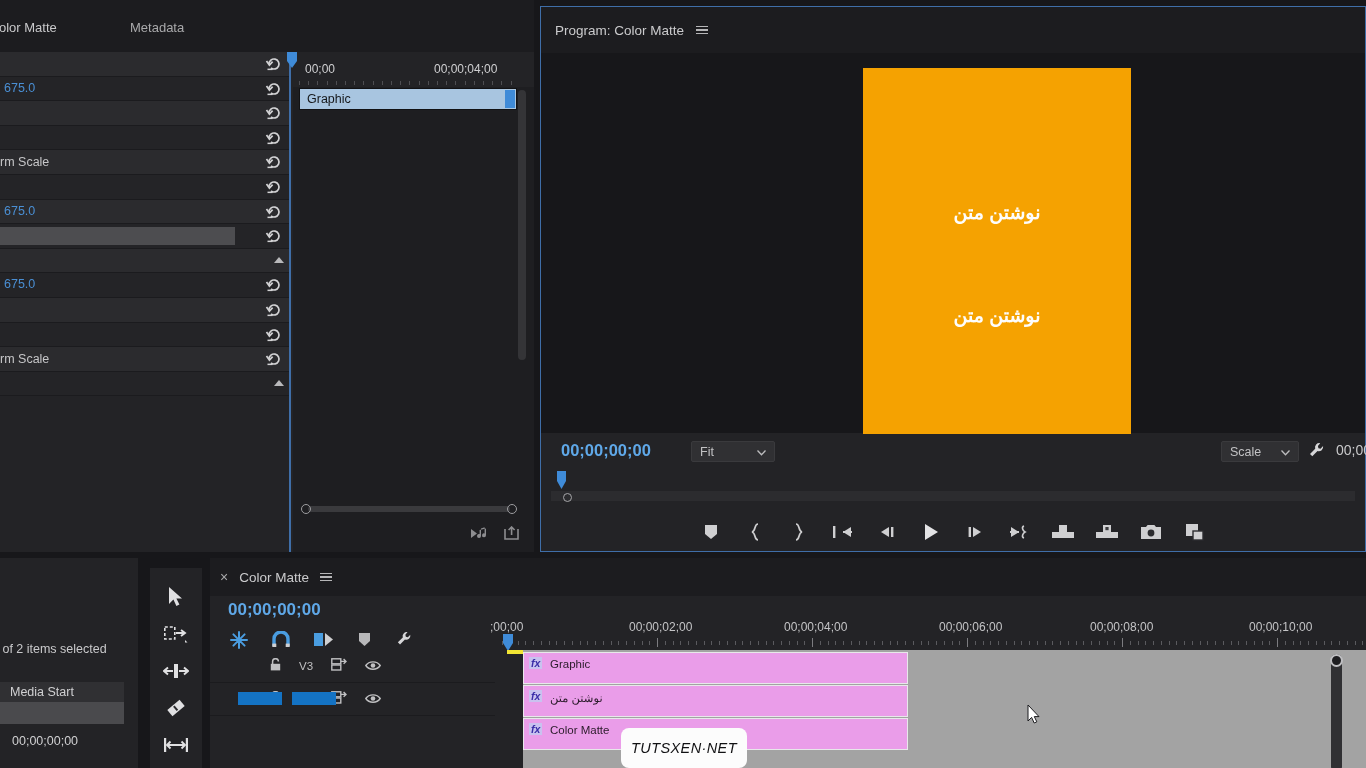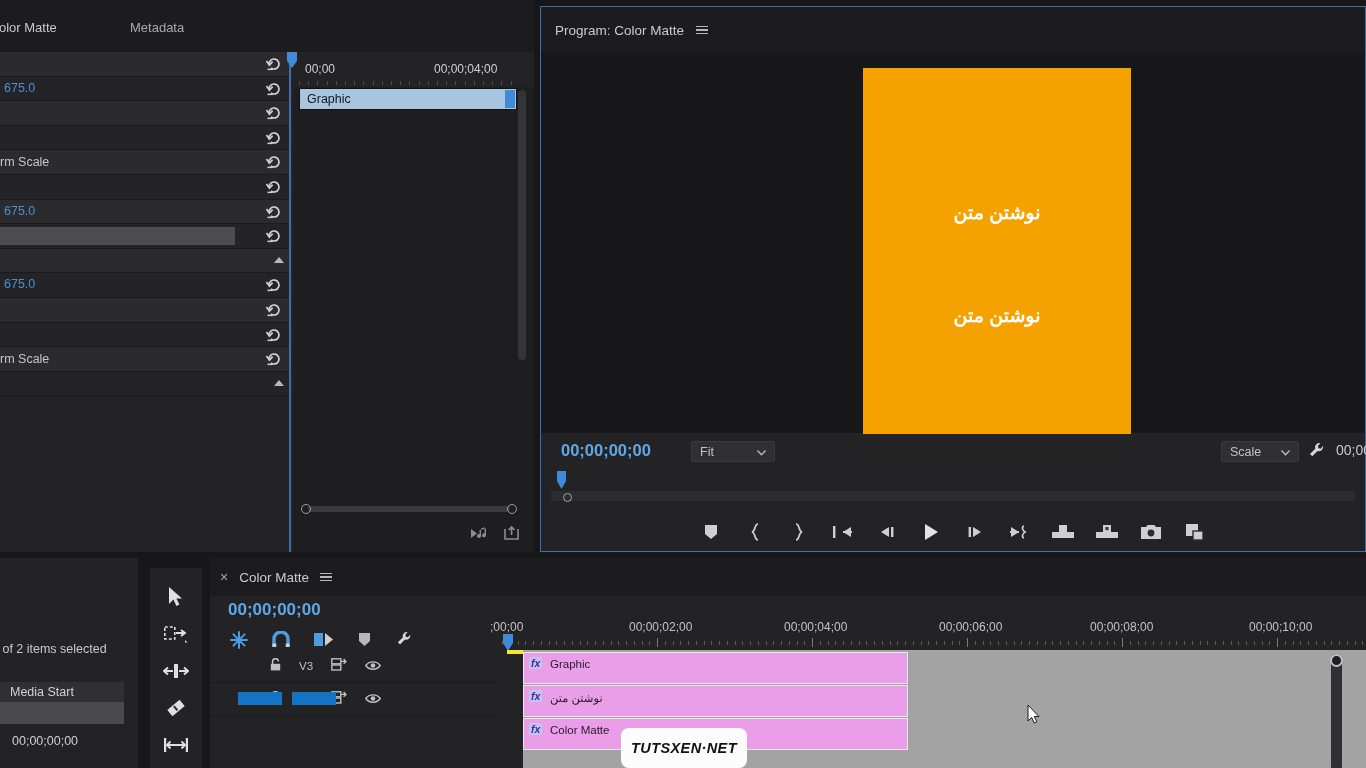--- a/index.html
+++ b/index.html
@@ -132,21 +132,21 @@
   .clip .cn.rtl { direction:rtl; }
   #tl-vscroll { position:absolute; right:24px; top:96px; width:11px; height:118px;
                 background:#303033; border-radius:6px; }
   #tl-vkn { position:absolute; right:23px; top:96px; width:13px; height:13px;
             border:2px solid #bfbfc2; border-radius:50%; background:#1e1e21; }
 
   #cursor { position:absolute; left:1027px; top:704px; width:14px; height:22px; }
   #wmark { position:absolute; left:621px; top:728px; width:126px; height:40px;
            background:#fcfcfc; border-radius:8px; display:flex; align-items:center;
            justify-content:center; }
-  #wmark span { font-size:14.5px; font-weight:bold; font-style:italic; color:#111113;
+  #wmark span { font-size:14.5px; font-weight:normal; font-style:italic; color:#111113;
                 letter-spacing:0.4px; }
 </style>
 </head>
 <body>
 
 <div id="app">
 
   <div class="panel" id="fx">
     <div id="fx-tabbar">
       <div class="fxtab" id="fx-tab-1">r: Color Matte</div>

